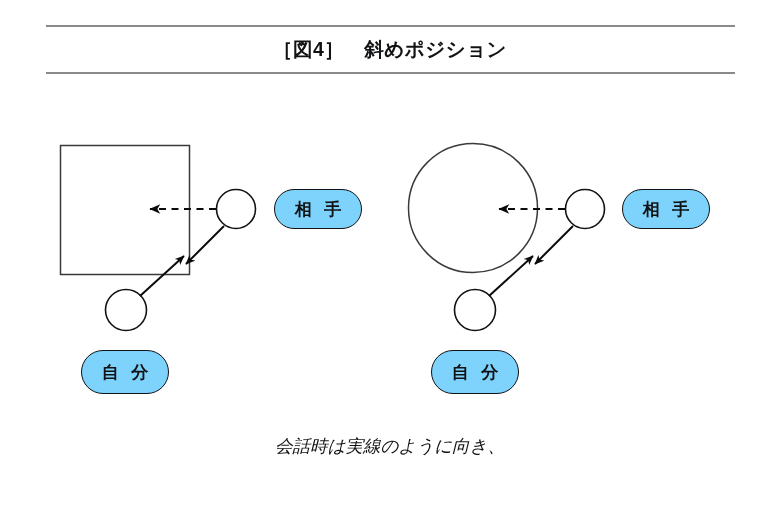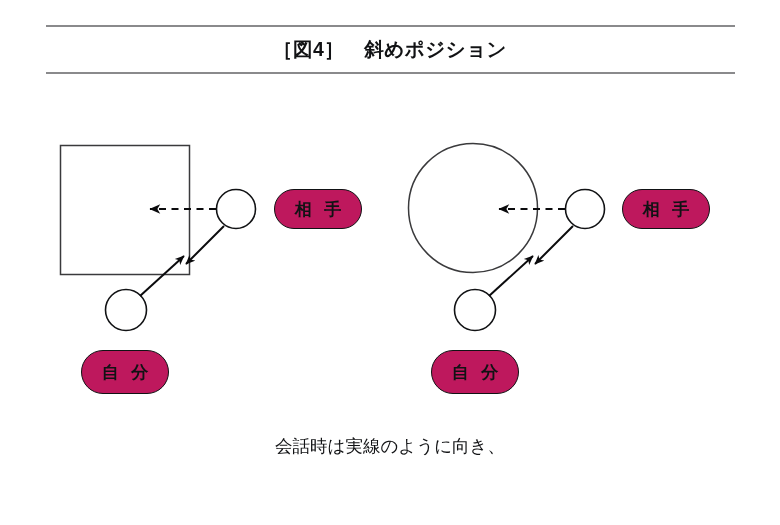--- a/index.html
+++ b/index.html
@@ -51,21 +51,21 @@
     left: 0;
     width: 780px;
     height: 525px;
   }
   #stage svg { display: block; }
 
   
   .pill {
     position: absolute;
     box-sizing: border-box;
-    background: #be185d;
+    background: #7dd3fc;
     border: 1.6px solid #111214;
     border-radius: 999px;
     display: flex;
     align-items: center;
     justify-content: center;
     font-size: 17px;
     font-weight: bold;
     letter-spacing: 4px;
     text-indent: 4px;
     color: #111214;
@@ -79,20 +79,21 @@
   
   #caption {
     position: absolute;
     left: 0;
     top: 432px;
     width: 780px;
     text-align: center;
     font-size: 17.5px;
     line-height: 28px;
     color: #111214;
+    font-style: italic;
   }
   #caption div { white-space: pre; }
 </style>
 </head>
 <body>
 
 <div id="page">
 
   <div class="rule top"></div>
   <div id="title">［図4］　斜めポジション</div>

